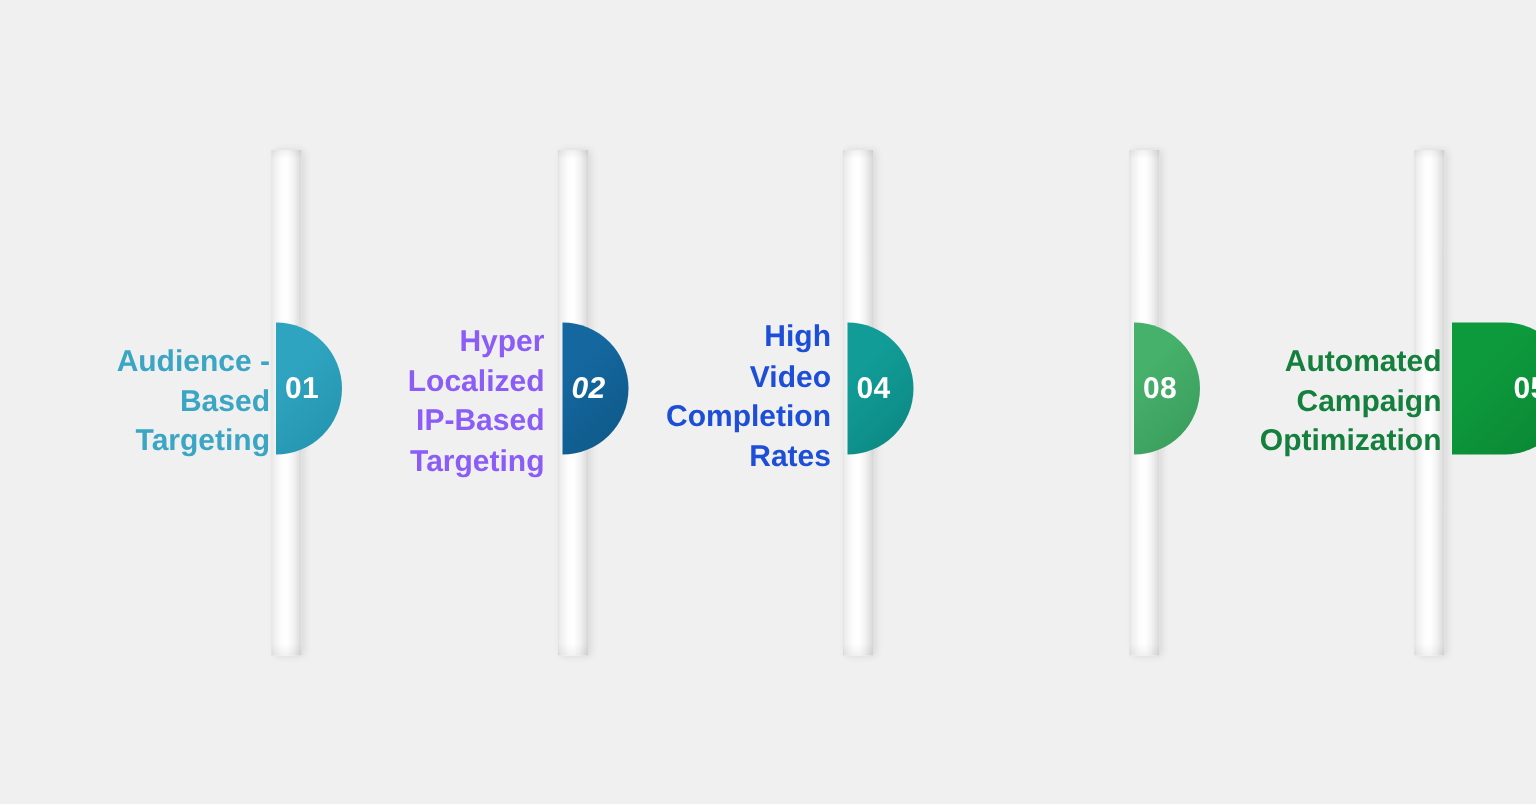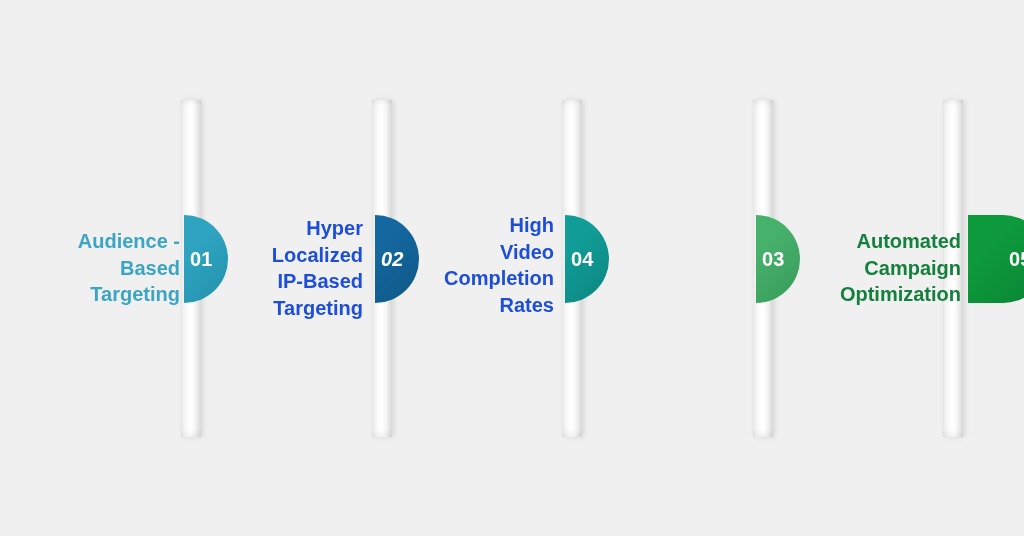--- a/index.html
+++ b/index.html
@@ -99,35 +99,35 @@
     <div class="badge" style="left: 184px; background: linear-gradient(135deg, rgb(47, 164, 192) 30%, rgb(35, 146, 173) 100%);">
       <span class="num">01</span>
     </div>
     <div class="label align-right" style="left: 10px; top: 255px; width: 170px; color: rgb(59, 165, 196); transform: translateY(-50%); margin-top: 13px;">Audience -
 Based
 Targeting</div>
     <div class="bar" style="left: 372px;"></div>
     <div class="badge" style="left: 375px; background: linear-gradient(135deg, rgb(20, 103, 159) 30%, rgb(14, 87, 134) 100%); font-style: italic;">
       <span class="num">02</span>
     </div>
-    <div class="label align-right" style="left: 205px; top: 255px; width: 158px; color: #1d4ed8; transform: translateY(-50%); margin-top: 13px;">Hyper
+    <div class="label align-right" style="left: 205px; top: 255px; width: 158px; color: #8b5cf6; transform: translateY(-50%); margin-top: 13px;">Hyper
 Localized
 IP-Based
 Targeting</div>
     <div class="bar" style="left: 562px;"></div>
     <div class="badge" style="left: 565px; background: linear-gradient(135deg, rgb(17, 156, 151) 30%, rgb(12, 133, 128) 100%);">
       <span class="num">04</span>
     </div>
     <div class="label align-right" style="left: 396px; top: 255px; width: 158px; color: #1d4ed8; transform: translateY(-50%); margin-top: 10px;">High
 Video
 Completion
 Rates</div>
     <div class="bar" style="left: 753px;"></div>
     <div class="badge" style="left: 756px; background: linear-gradient(135deg, rgb(70, 177, 107) 30%, rgb(56, 154, 90) 100%);">
-      <span class="num">03</span>
+      <span class="num">08</span>
     </div>
     <div class="bar" style="left: 943px;"></div>
     <div class="badge" style="left: 968px; background: linear-gradient(135deg, rgb(13, 154, 60) 30%, rgb(10, 132, 51) 100%); padding-left: 35px;">
       <span class="num">05</span>
     </div>
     <div class="label align-right" style="left: 796px; top: 255px; width: 165px; color: #15803d; transform: translateY(-50%); margin-top: 13px;">Automated
 Campaign
 Optimization</div>
   </div>
 

